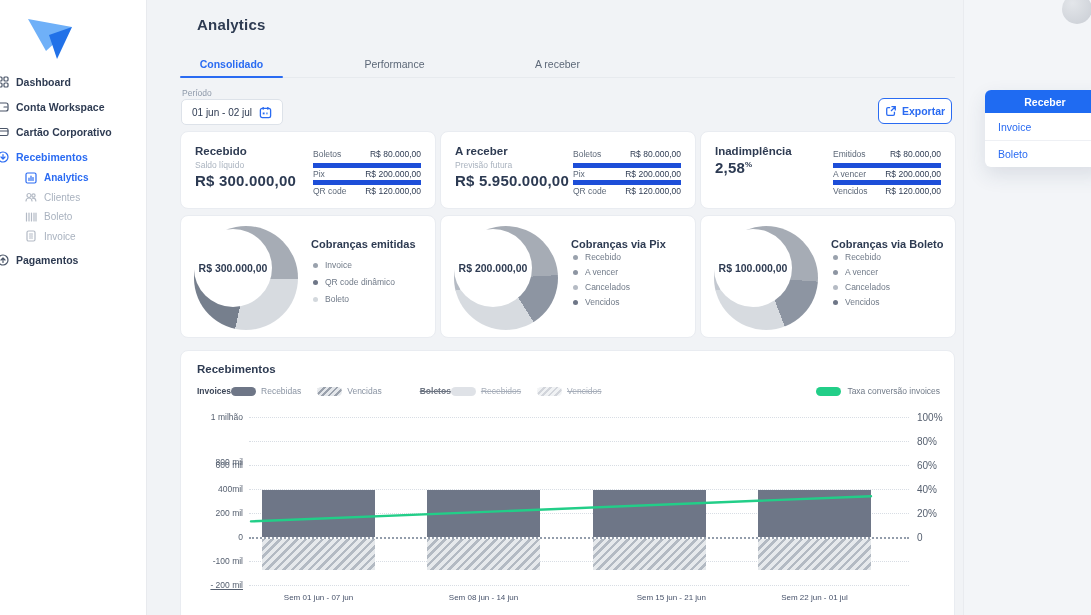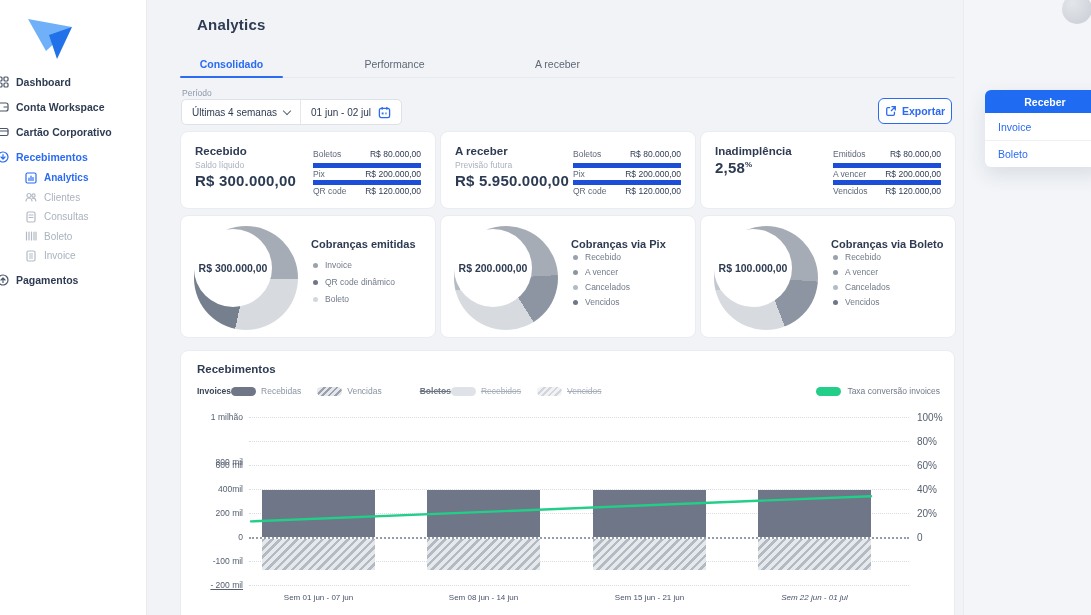--- a/index.html
+++ b/index.html
@@ -100,24 +100,20 @@
 
 <div class="page-title">Analytics</div>
 <div class="tabs" id="tabs">
     <div class="tab active">Consolidado</div>
     <div class="tab">Performance</div>
     <div class="tab">A receber</div>
   </div>
 
 <div class="period-label">Período</div>
 <div class="period-ctl">
-  <div class="period-seg">
-    <span>Últimas 4 semanas</span>
-    <span class="chev"></span>
-  </div>
   <div class="period-seg">
     <span>01 jun - 02 jul</span>
     <svg width="13" height="13" viewBox="0 0 14 14">
       <rect x="1.5" y="2.5" width="11" height="10" rx="2" fill="none" stroke="#2a6bf2" stroke-width="1.4"></rect>
       <line x1="4.5" y1="1" x2="4.5" y2="4" stroke="#2a6bf2" stroke-width="1.4"></line>
       <line x1="9.5" y1="1" x2="9.5" y2="4" stroke="#2a6bf2" stroke-width="1.4"></line>
       <rect x="4" y="7" width="2" height="2" fill="#2a6bf2"></rect>
         <rect x="7.5" y="7" width="2" height="2" fill="#6fa4f7"></rect>
     </svg>
   </div>
@@ -318,22 +314,22 @@
       <div class="ylab-right" style="top: 61px;">100%</div>
       <div class="ylab-right" style="top: 85px;">80%</div>
       <div class="ylab-right" style="top: 109px;">60%</div>
       <div class="ylab-right" style="top: 133px;">40%</div>
       <div class="ylab-right" style="top: 157px;">20%</div>
       <div class="ylab-right" style="top: 181px;">0</div>
     </div>
   <div id="xlabs">
       <div class="xlab" style="left: 81px;">Sem 01 jun - 07 jun</div>
       <div class="xlab" style="left: 246px;">Sem 08 jun - 14 jun</div>
-      <div class="xlab" style="left: 412px;">Sem 15 jun - 21 jun</div>
-      <div class="xlab" style="left: 577px; font-style: italic;">Sem 22 jun - 01 jul</div>
+      <div class="xlab" style="left: 412px; text-align: right;">Sem 15 jun - 21 jun</div>
+      <div class="xlab" style="left: 577px;">Sem 22 jun - 01 jul</div>
     </div>
 </div>
 
 <div class="right-rail"></div>
 <div class="avatar"></div>
 
 <div class="receber-panel">
   <div class="receber-head">Receber</div>
   <div id="receber-items">
       <div class="receber-item">Invoice</div>
@@ -402,30 +398,20 @@
             <circle cx="4" cy="4.5" r="2"></circle>
             <circle cx="8.5" cy="4.5" r="1.6"></circle>
             <path d="M1 10 c0-2 2-3 3-3 s3 1 3 3 M7.5 7.2 c2 0 3.3 1.2 3.3 2.8"></path>
           </svg>
         </span>
         <span>Clientes</span>
       </div>
       <div class="nav-item lvl1">
         <span class="nicon">
           <svg width="12" height="12" viewBox="0 0 12 12" style="fill:none;stroke:#b3bac5;stroke-width:1.2;stroke-linecap:round;stroke-linejoin:round">
-            <rect x="2" y="1" width="8" height="10" rx="1.5"></rect>
-            <line x1="4" y1="4" x2="8" y2="4"></line>
-            <line x1="4" y1="6.5" x2="8" y2="6.5"></line>
-          </svg>
-        </span>
-        <span>Consultas</span>
-      </div>
-      <div class="nav-item lvl1">
-        <span class="nicon">
-          <svg width="12" height="12" viewBox="0 0 12 12" style="fill:none;stroke:#b3bac5;stroke-width:1.2;stroke-linecap:round;stroke-linejoin:round">
             <line x1="1.5" y1="2" x2="1.5" y2="10"></line>
             <line x1="4" y1="2" x2="4" y2="10"></line>
             <line x1="6.5" y1="2" x2="6.5" y2="10"></line>
             <line x1="9" y1="2" x2="9" y2="10"></line>
             <line x1="11" y1="2" x2="11" y2="10"></line>
           </svg>
         </span>
         <span>Boleto</span>
       </div>
       <div class="nav-item lvl1">

